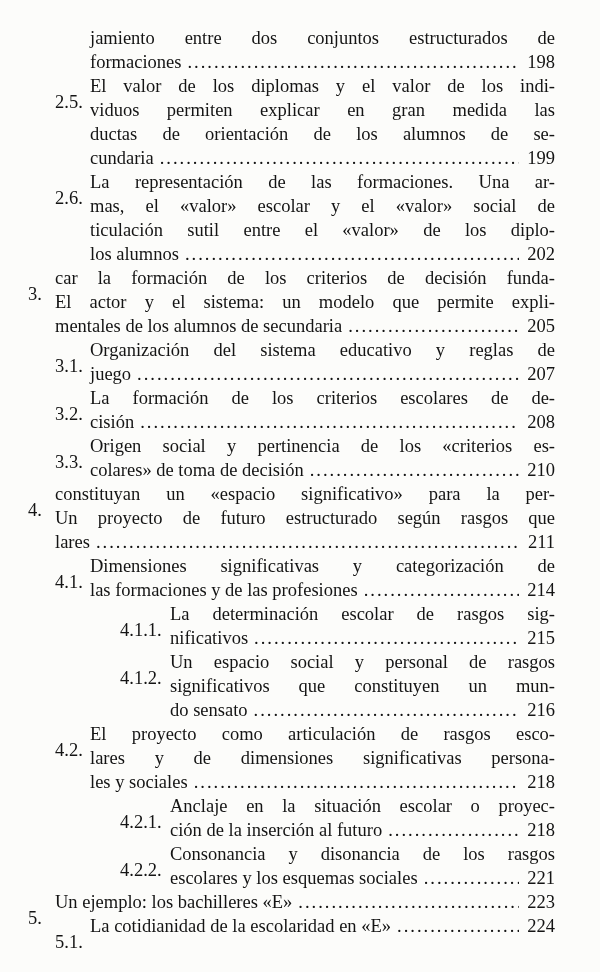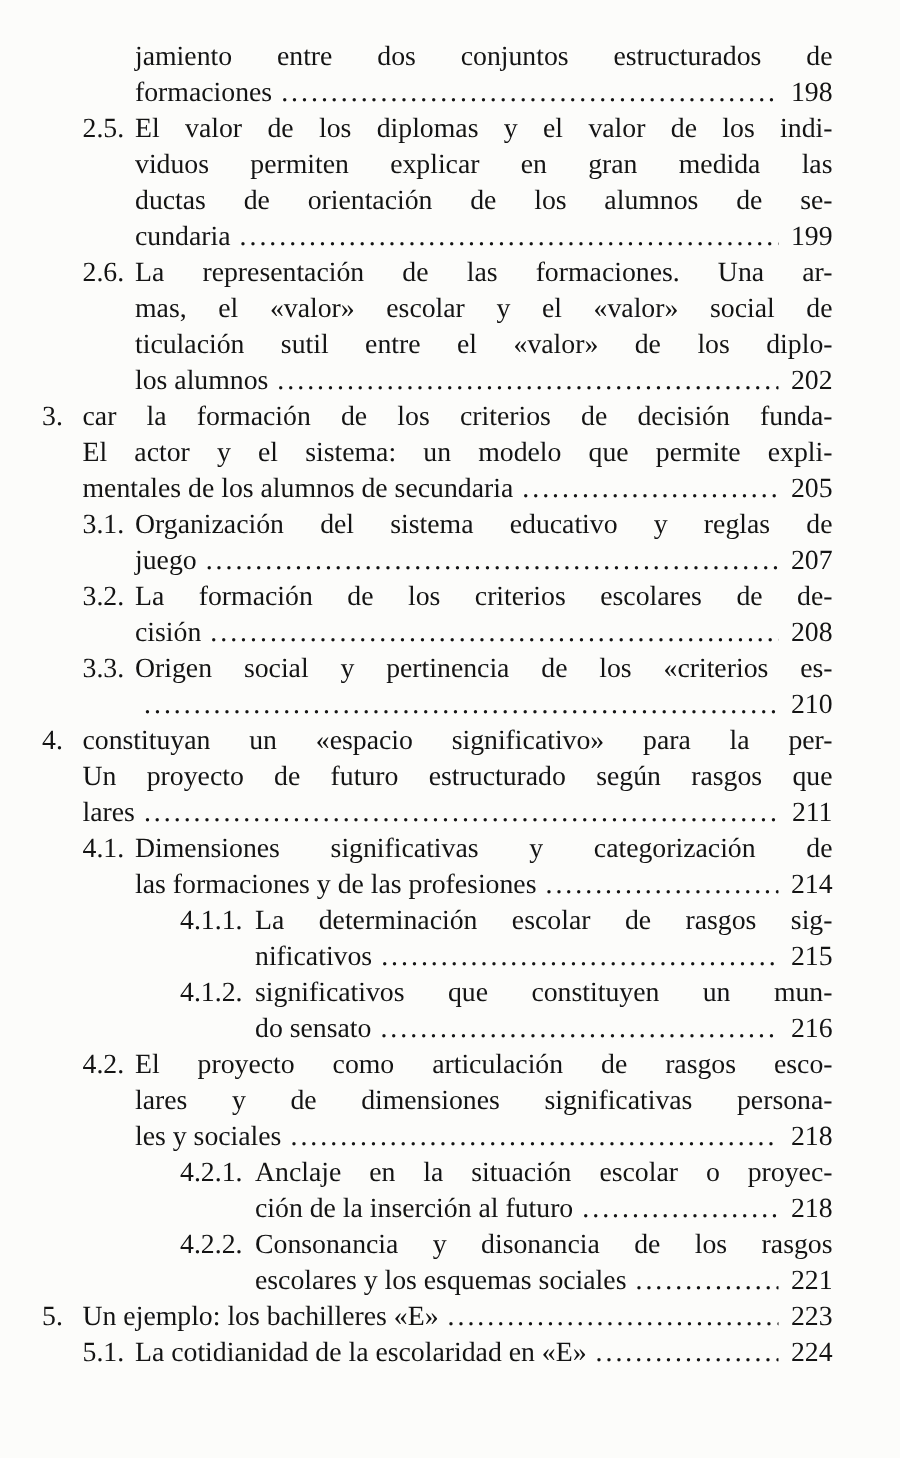--- a/index.html
+++ b/index.html
@@ -20,21 +20,21 @@
     font-family: "Liberation Serif", "DejaVu Serif", serif;
     font-size: 18.5px;
     line-height: 24px;
     color: var(--ink, #141414);
   }
   .entry {
     position: relative;
   }
   .entry .num {
     position: absolute;
-    top: 0;
+    top: 16px;
     left: 0;
     white-space: nowrap;
   }
   .entry.l1 { padding-left: 27px; }
   .entry.l1 .num { left: 0; }
   .entry.l2 { padding-left: 62px; }
   .entry.l2 .num { left: 27px; }
   .entry.l3 { padding-left: 142px; }
   .entry.l3 .num { left: 92px; }
   .line {
@@ -124,20 +124,21 @@
         <div class="line last">
           <span class="txt">cisión</span>
           <span class="leader">..................................................................................................................................</span>
           <span class="pageno">208</span>
         </div>
       </div>
       <div class="entry l2">
         <span class="num">3.3.</span>
         <div class="line">Origen social y pertinencia de los «criterios es-</div>
         <div class="line last">
+          <span class="txt">colares» de toma de decisión</span>
           <span class="leader">..................................................................................................................................</span>
           <span class="pageno">210</span>
         </div>
       </div>
       <div class="entry l1">
         <span class="num">4.</span>
         <div class="line">constituyan un «espacio significativo» para la per-</div>
         <div class="line">Un proyecto de futuro estructurado según rasgos que</div>
         <div class="line last">
           <span class="txt">lares</span>
@@ -158,20 +159,21 @@
         <span class="num">4.1.1.</span>
         <div class="line">La determinación escolar de rasgos sig-</div>
         <div class="line last">
           <span class="txt">nificativos</span>
           <span class="leader">..................................................................................................................................</span>
           <span class="pageno">215</span>
         </div>
       </div>
       <div class="entry l3">
         <span class="num">4.1.2.</span>
+        <div class="line">Un espacio social y personal de rasgos</div>
         <div class="line">significativos que constituyen un mun-</div>
         <div class="line last">
           <span class="txt">do sensato</span>
           <span class="leader">..................................................................................................................................</span>
           <span class="pageno">216</span>
         </div>
       </div>
       <div class="entry l2">
         <span class="num">4.2.</span>
         <div class="line">El proyecto como articulación de rasgos esco-</div>

